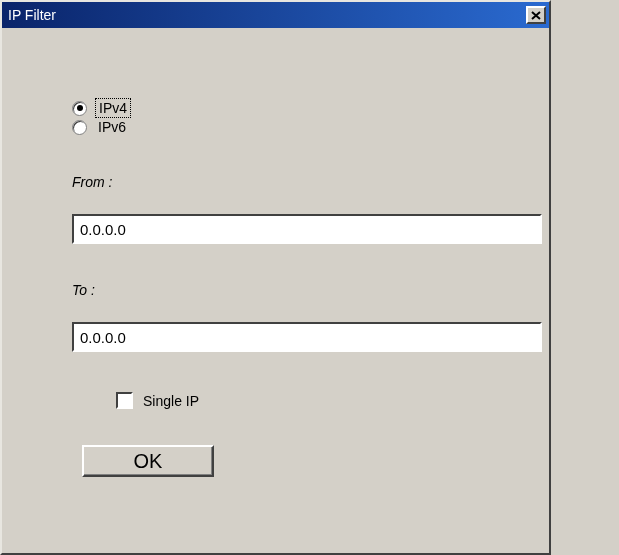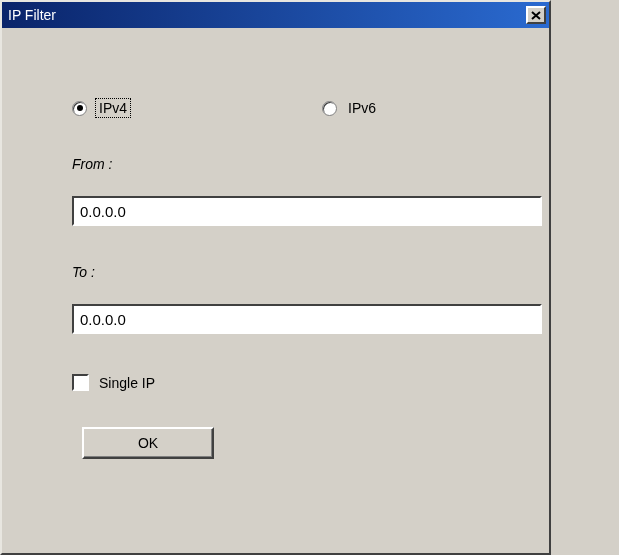--- a/index.html
+++ b/index.html
@@ -53,20 +53,21 @@
     display: block;
   }
   .client {
     flex: 1;
     padding: 70px 70px 30px 70px;
     box-sizing: border-box;
     position: relative;
   }
   .radio-row {
     display: flex;
+    flex-direction: column;
   }
   .radio-group {
     display: flex;
     align-items: center;
     gap: 8px;
   }
   .radio-group.left { width: 250px; }
   .radio-outer {
     width: 15px;
     height: 15px;
@@ -111,20 +112,21 @@
     border-left-color: #404040;
     border-right-color: #ffffff;
     border-bottom-color: #ffffff;
     outline: none;
   }
   .checkbox-row {
     margin-top: 40px;
     display: flex;
     align-items: center;
     gap: 10px;
+    margin-left: 44px;
   }
   .checkbox-box {
     width: 17px;
     height: 17px;
     background: #ffffff;
     border: 2px solid;
     border-top-color: #404040;
     border-left-color: #404040;
     border-right-color: #ffffff;
     border-bottom-color: #ffffff;
@@ -143,21 +145,21 @@
     width: 132px;
     height: 32px;
     background: #d4d0c8;
     border: 2px solid;
     border-top-color: #ffffff;
     border-left-color: #ffffff;
     border-right-color: #404040;
     border-bottom-color: #404040;
     box-shadow: inset -1px -1px 0 #808080;
     font-family: inherit;
-    font-size: 14px;
+    font-size: 20px;
     text-align: center;
     cursor: default;
     padding: 0;
   }
 </style>
 </head>
 <body>
 
 <div class="window">
 

